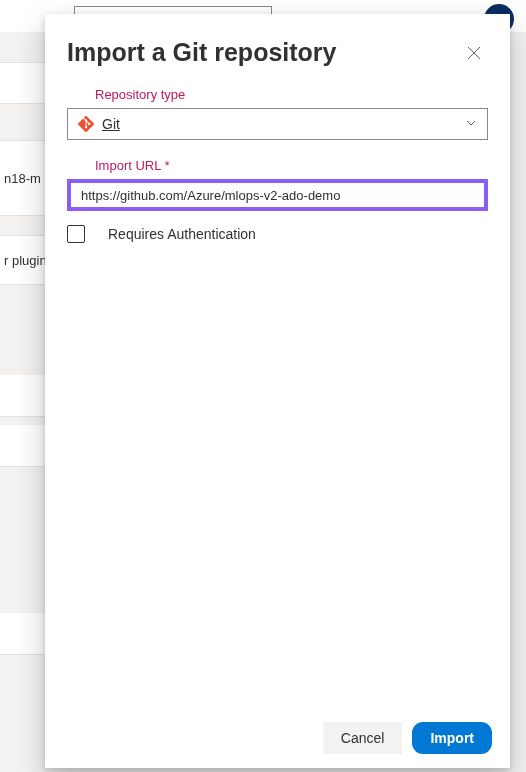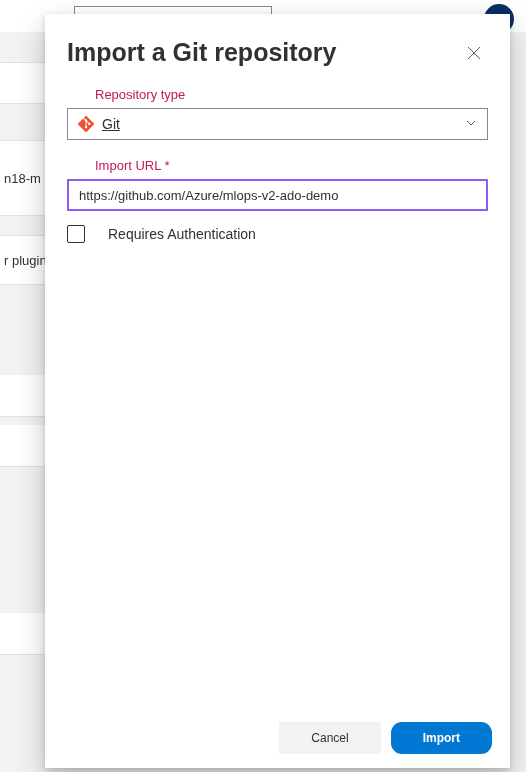--- a/index.html
+++ b/index.html
@@ -119,21 +119,21 @@
       color: #323130;
       text-decoration: underline;
     }
     .chevron {
       color: #605e5c;
     }
     .chevron svg { width: 12px; height: 12px; }
     .text-input {
       width: 100%;
       height: 32px;
-      border: 2px solid #8b5cf6;
+      border: 4px solid #8b5cf6;
       padding: 0 10px;
       font-size: 13px;
       color: #323130;
       font-family: inherit;
       margin-bottom: 14px;
     }
     .checkbox-row {
       display: flex;
       align-items: center;
       gap: 23px;
@@ -151,22 +151,22 @@
       color: #323130;
     }
     .modal-footer {
       padding: 14px 18px;
       display: flex;
       justify-content: flex-end;
       gap: 10px;
     }
     .btn {
       height: 32px;
-      padding: 0 32px;
-      font-size: 12px;
+      padding: 0 18px;
+      font-size: 14px;
       border: none;
       cursor: pointer;
       font-family: inherit;
     }
     .btn-secondary {
       background: #f3f2f1;
       color: #323130;
     }
     .btn-primary {
       background: #0078d4;

